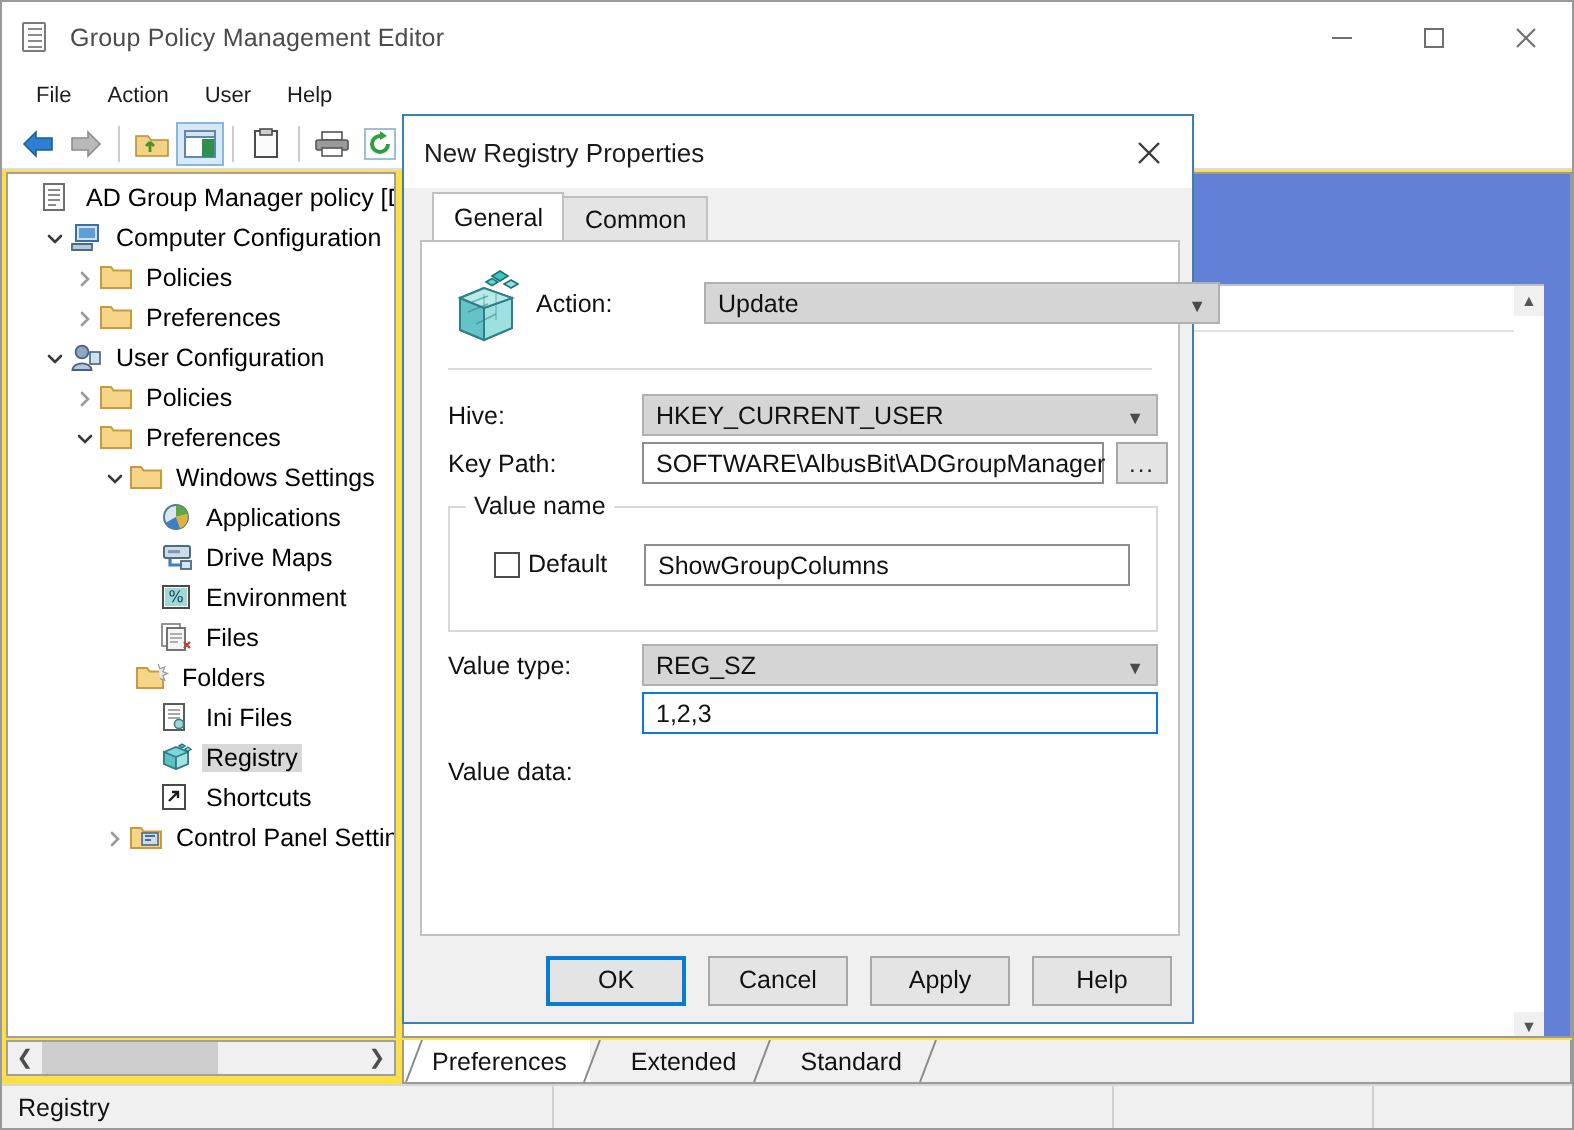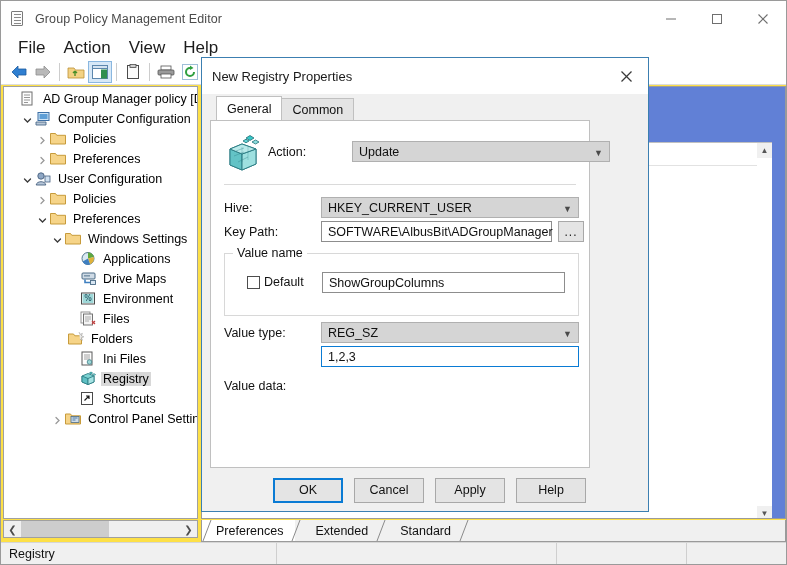--- a/index.html
+++ b/index.html
@@ -45,21 +45,21 @@
     width: 46px; height: 36px; display:flex; align-items:center; justify-content:center;
     color: #7b7b7b; font-size: 12px; background: #ffffff;
   }
   .winbtn svg { display:block; }
 
   
   .menubar {
     position:absolute; left:0; top:36px; width:785px; height:22px;
     background:#ffffff; display:flex; align-items:center; padding-left: 8px;
   }
-  .menu-item { padding: 2px 9px; color:#1c1c1c; font-size:17px; }
+  .menu-item { padding: 2px 9px; color:#1c1c1c; font-size:11px; }
 
   
   .toolbar {
     position:absolute; left:0; top:58px; width:785px; height:26px;
     background:#ffffff; display:flex; align-items:center; padding-left:6px;
     border-bottom: 1px solid #dcdcdc;
   }
   .tbtn { width:24px; height:22px; display:flex; align-items:center; justify-content:center; }
   .tbtn.sel { background:#d7e8f7; border:1px solid #8ab7e0; }
   .tsep { width:1px; height:18px; background:#cdcdcd; margin:0 4px; }
@@ -142,21 +142,21 @@
   .statusbar {
     position:absolute; left:0; top:541px; width:785px; height:22px;
     background:#f0f0f0; display:flex; align-items:center;
     border-top:1px solid #d6d6d6;
   }
   .status-cell { height:22px; display:flex; align-items:center; padding-left:8px;
     font-size:12.5px; color:#111; border-right:1px solid #cfcfcf; }
 
   
   .dialog {
-    position:absolute; left:200px; top:56px; width:448px; height:455px;
+    position:absolute; left:200px; top:56px; width:396px; height:455px;
     background:#f0f0f0; border:1px solid #3c7fb1;
     box-shadow: 0 0 0 0 rgba(0,0,0,0);
   }
   .dlg-title {
     height:36px; display:flex; align-items:center; background:#ffffff;
     padding-left:10px; font-size:13px; color:#1a1a1a;
   }
   .dlg-close {
     position:absolute; right:0; top:0; width:44px; height:36px;
     display:flex; align-items:center; justify-content:center; color:#333;
@@ -252,21 +252,21 @@
             <line x1="1.5" y1="1.5" x2="10.5" y2="10.5" stroke="#6f6f6f" stroke-width="1.1"></line>
             <line x1="10.5" y1="1.5" x2="1.5" y2="10.5" stroke="#6f6f6f" stroke-width="1.1"></line>
           </svg>
       </div>
     </div>
   </div>
 
   <div class="menubar">
     <div class="menu-item">File</div>
     <div class="menu-item">Action</div>
-    <div class="menu-item">View</div>
+    <div class="menu-item">User</div>
     <div class="menu-item">Help</div>
   </div>
 
   <div class="toolbar">
     <div class="tbtn">
       <svg width="18" height="14" viewBox="0 0 18 14">
         <path d="M8 1 L2 7 L8 13 L8 10 L16 10 L16 4 L8 4 Z" fill="#2f7fd1" stroke="#1c5c9e" stroke-width="0.8"></path>
       </svg>
     </div>
     <div class="tbtn">

